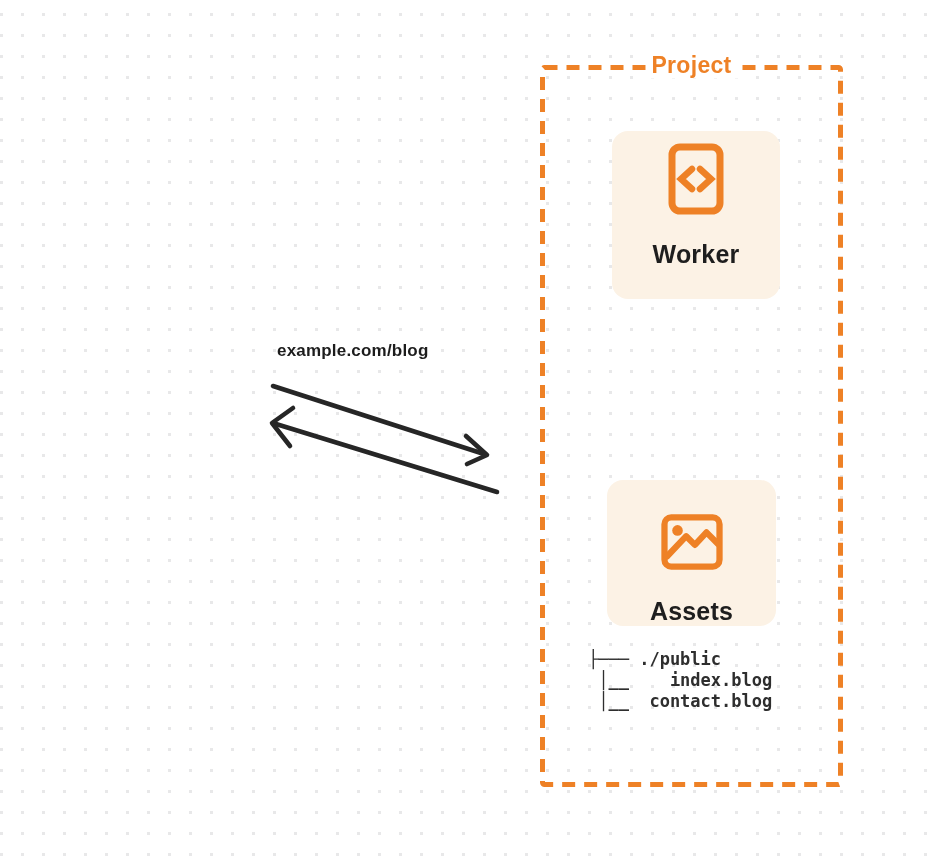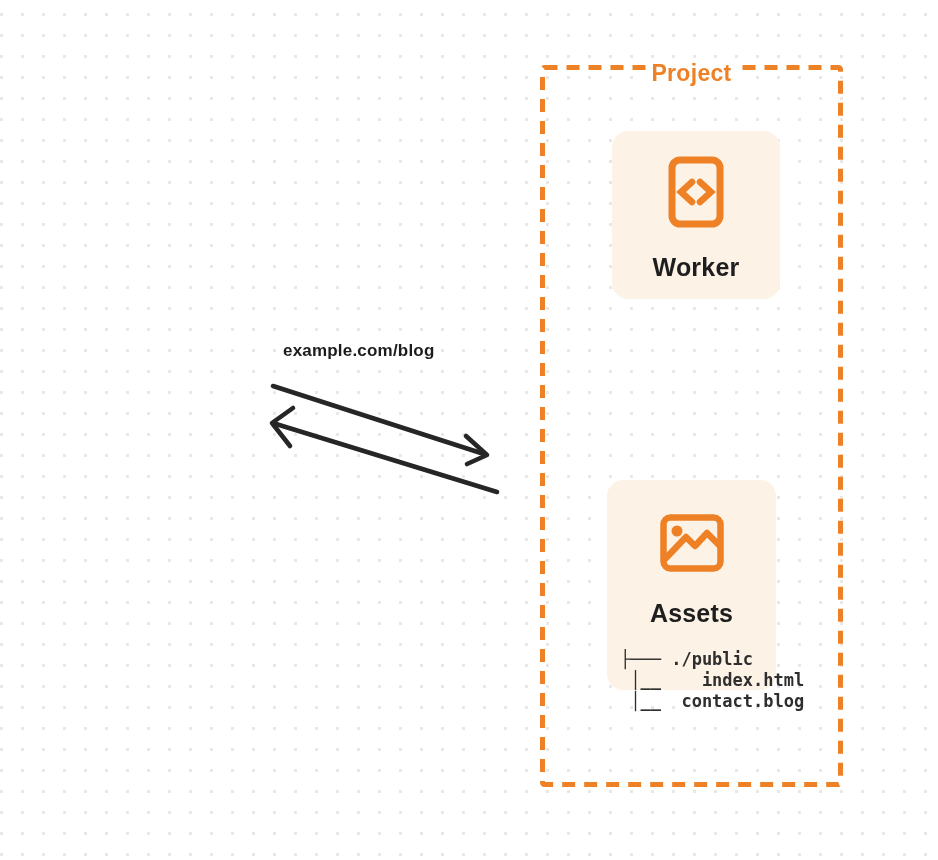--- a/index.html
+++ b/index.html
@@ -28,65 +28,65 @@
     position:absolute;left:62px;top:344px;width:168px;height:166px;
     background:var(--client-bg);
     border-radius:8px;
     display:flex;align-items:center;justify-content:center;
   }
   .client-label{
     font-size:25px;font-weight:bold;color:var(--ink);letter-spacing:.2px;
   }
   
   .url-label{
-    position:absolute;left:283px;top:341px;
+    position:absolute;left:277px;top:341px;
     font-size:17px;font-weight:bold;color:#1c1c1c;letter-spacing:.2px;
   }
   
   .arrows{
     position:absolute;left:250px;top:370px;width:270px;height:140px;
   }
   .arrows path{
     fill:none;stroke:#262626;stroke-width:4.6;
     stroke-linecap:round;stroke-linejoin:round;
   }
   
   .project-box{
     position:absolute;left:540px;top:65px;width:303px;height:722px;
   }
   .project-border{position:absolute;left:0;top:0;}
   .project-label{
-    position:absolute;left:50%;top:8px;transform:translate(-50%,-50%);
+    position:absolute;left:50%;top:0;transform:translate(-50%,-50%);
     background:#ffffff;
     padding:0 6px;
     font-size:23px;font-weight:bold;color:var(--accent);
     letter-spacing:.3px;
     white-space:nowrap;
   }
   
   .card{
     position:absolute;
     background:var(--card-bg);
     border-radius:16px;
     display:flex;flex-direction:column;align-items:center;
   }
-  .worker-card{left:72px;top:66px;width:168px;height:168px;padding-top:25px;gap:25px;}
-  .assets-card{left:67px;top:415px;width:169px;height:210px;padding-top:34px;gap:27px;}
+  .worker-card{left:72px;top:66px;width:168px;height:168px;padding-top:12px;gap:25px;}
+  .assets-card{left:67px;top:415px;width:169px;height:146px;padding-top:34px;gap:27px;}
   .card-label{
     font-size:25px;font-weight:bold;color:#1e1e1e;letter-spacing:.2px;
   }
   .icon-stroke{fill:none;stroke:var(--accent);}
   
   .file-tree{
     position:absolute;left:48px;top:584px;
     font-family:"DejaVu Sans Mono","Liberation Mono",monospace;
     font-size:17px;line-height:21px;color:#2e2e2e;
     font-weight:bold;
   }
-  .tree-line{white-space:pre;margin-left:32px;}
+  .tree-line{white-space:pre;}
 </style>
 </head>
 <body>
 
 <div class="canvas">
 
 
   <div class="url-label">example.com/blog</div>
 
   <svg class="arrows" viewBox="0 0 270 140" width="270" height="140">
@@ -119,18 +119,18 @@
       <svg width="64" height="58" viewBox="0 0 64 58">
         <rect class="icon-stroke" x="3.5" y="3.5" width="57" height="51" rx="7" stroke-width="6.5"></rect>
         <circle cx="17" cy="17" r="5.5" fill="#EE8126"></circle>
         <path class="icon-stroke" d="M6 44 L26 23 L35 32 L47 19 L59 31" stroke-width="6.5" stroke-linejoin="round" stroke-linecap="round"></path>
       </svg>
       <span class="card-label">Assets</span>
     </div>
 
     <div class="file-tree">
       <div class="tree-line">├─── ./public</div>
-      <div class="tree-line"> │__    index.html</div>
+      <div class="tree-line"> │__    index.blog</div>
       <div class="tree-line"> │__  contact.blog</div>
     </div>
   </div>
 
 </div>
 
 </body></html>

